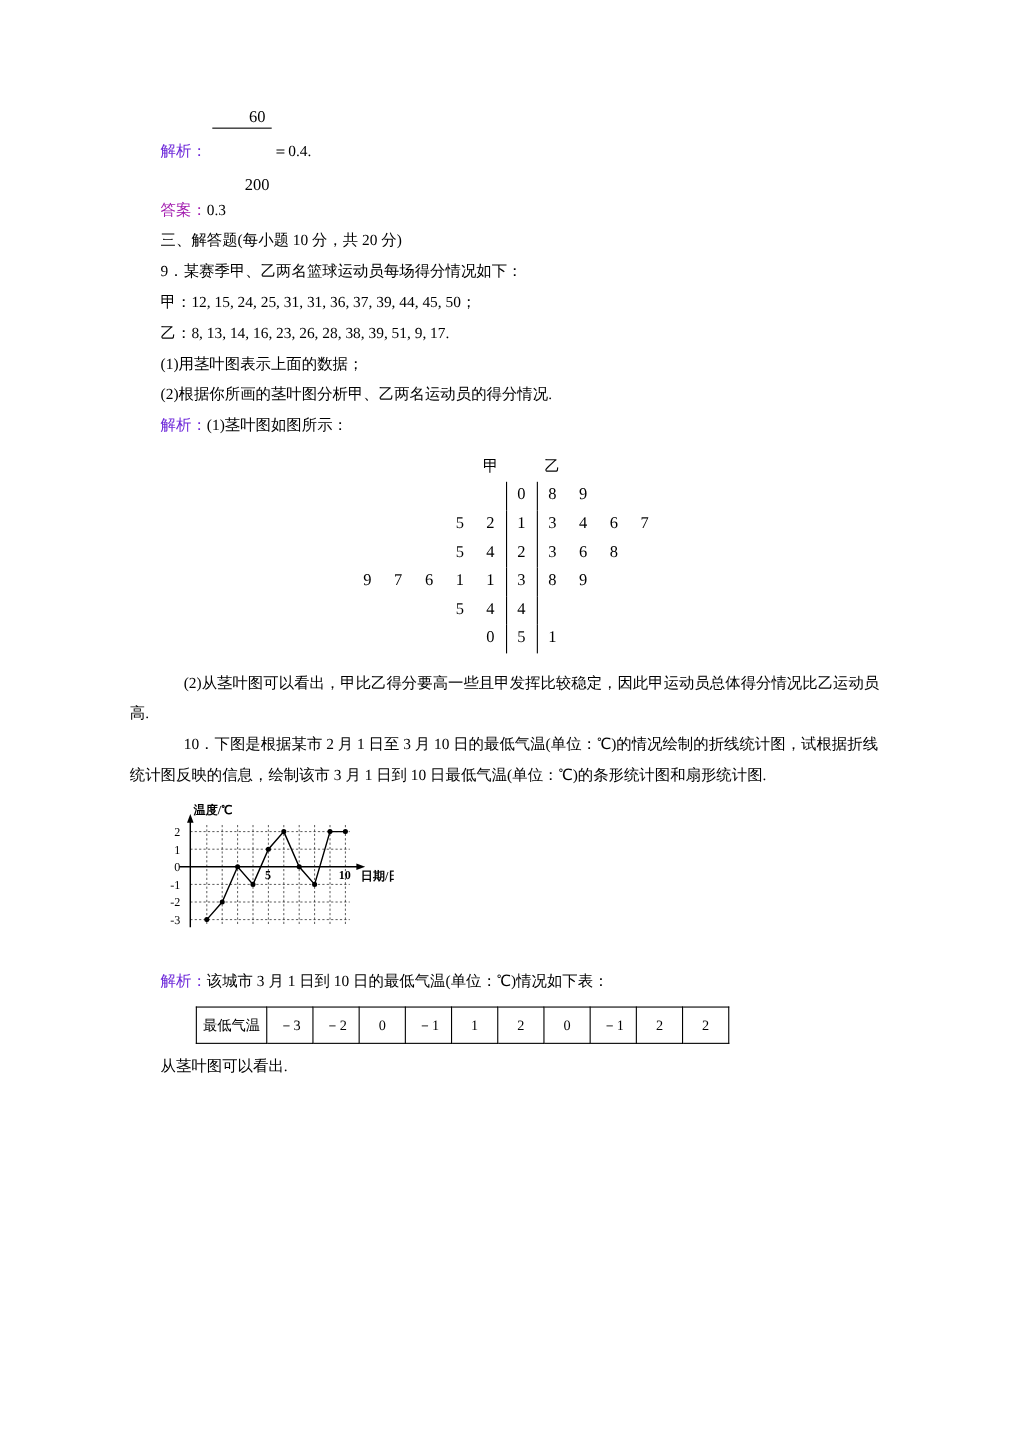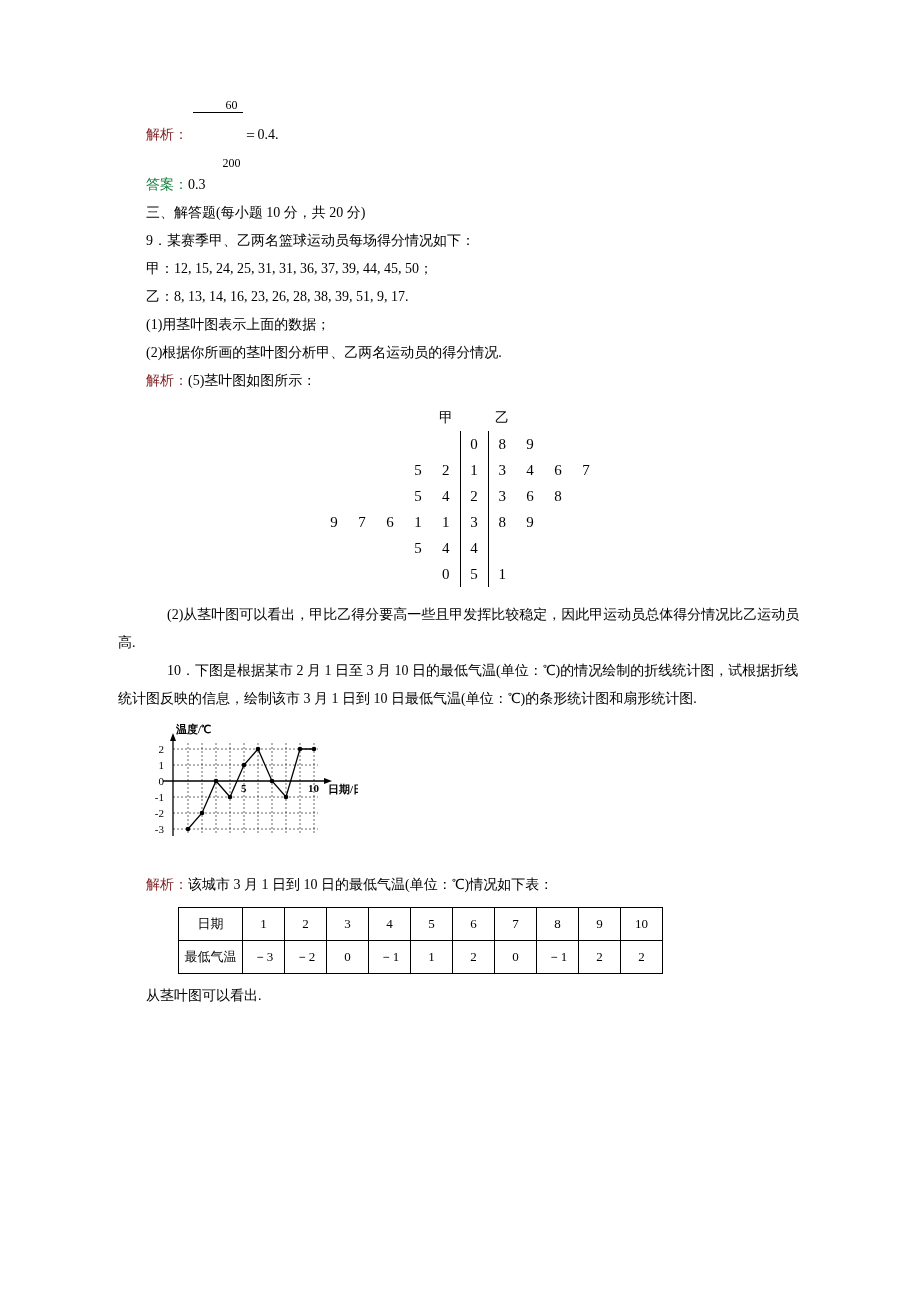--- a/index.html
+++ b/index.html
@@ -9,27 +9,27 @@
       width: 920px;
       font-family: "SimSun", "宋体", serif;
       font-size: 14px;
       line-height: 2.0;
       color: #000;
       background: #fff;
     }
     .line { margin: 0; }
     .indent-1 { text-indent: 2em; }
     .indent-2 { text-indent: 3.5em; }
-    .analysis-label { color: #7f1d1d; }
-    .answer-label { color: #15803d; }
+    .analysis-label { color: #6d28d9; }
+    .answer-label { color: #a21caf; }
     .frac {
       display: inline-block;
       vertical-align: middle;
       text-align: center;
-      font-size: 12px;
+      font-size: 15px;
       line-height: 1.1;
       margin: 0 1px;
       position: relative;
       top: -1px;
     }
     .frac .num { display: block; border-bottom: 1px solid #000; padding: 0 2px; }
     .frac .den { display: block; padding: 0 2px; margin-top: 44px; }
     .stemleaf {
       font-family: "Times New Roman", serif;
       margin: 10px auto 14px auto;
@@ -87,21 +87,21 @@
 </p>
 
 <p class="line indent-1">三、解答题(每小题 10 分，共 20 分)</p>
 
 <p class="line indent-1">9．某赛季甲、乙两名篮球运动员每场得分情况如下：</p>
 <p class="line indent-1">甲：12, 15, 24, 25, 31, 31, 36, 37, 39, 44, 45, 50；</p>
 <p class="line indent-1">乙：8, 13, 14, 16, 23, 26, 28, 38, 39, 51, 9, 17.</p>
 <p class="line indent-1">(1)用茎叶图表示上面的数据；</p>
 <p class="line indent-1">(2)根据你所画的茎叶图分析甲、乙两名运动员的得分情况.</p>
 <p class="line indent-1">
-  <span class="analysis-label">解析：</span><span>(5)茎叶图如图所示：</span>
+  <span class="analysis-label">解析：</span><span>(1)茎叶图如图所示：</span>
 </p>
 
 <table class="stemleaf">
   <tbody>
       <tr class="header">
     <td></td>
         <td></td>
         <td></td>
         <td></td>
     <td>甲</td>
@@ -246,33 +246,20 @@
     </g>
   </svg>
 </div>
 
 <p class="line indent-1">
   <span class="analysis-label">解析：</span><span>该城市 3 月 1 日到 10 日的最低气温(单位：℃)情况如下表：</span>
 </p>
 
 <table class="data-table">
   <tbody>
-      <tr>
-    <th>日期</th>
-    <td>1</td>
-        <td>2</td>
-        <td>3</td>
-        <td>4</td>
-        <td>5</td>
-    <td>6</td>
-        <td>7</td>
-        <td>8</td>
-        <td>9</td>
-        <td>10</td>
-  </tr>
   <tr>
     <th>最低气温</th>
     <td>－3</td>
         <td>－2</td>
         <td>0</td>
         <td>－1</td>
         <td>1</td>
     <td>2</td>
         <td>0</td>
         <td>－1</td>

